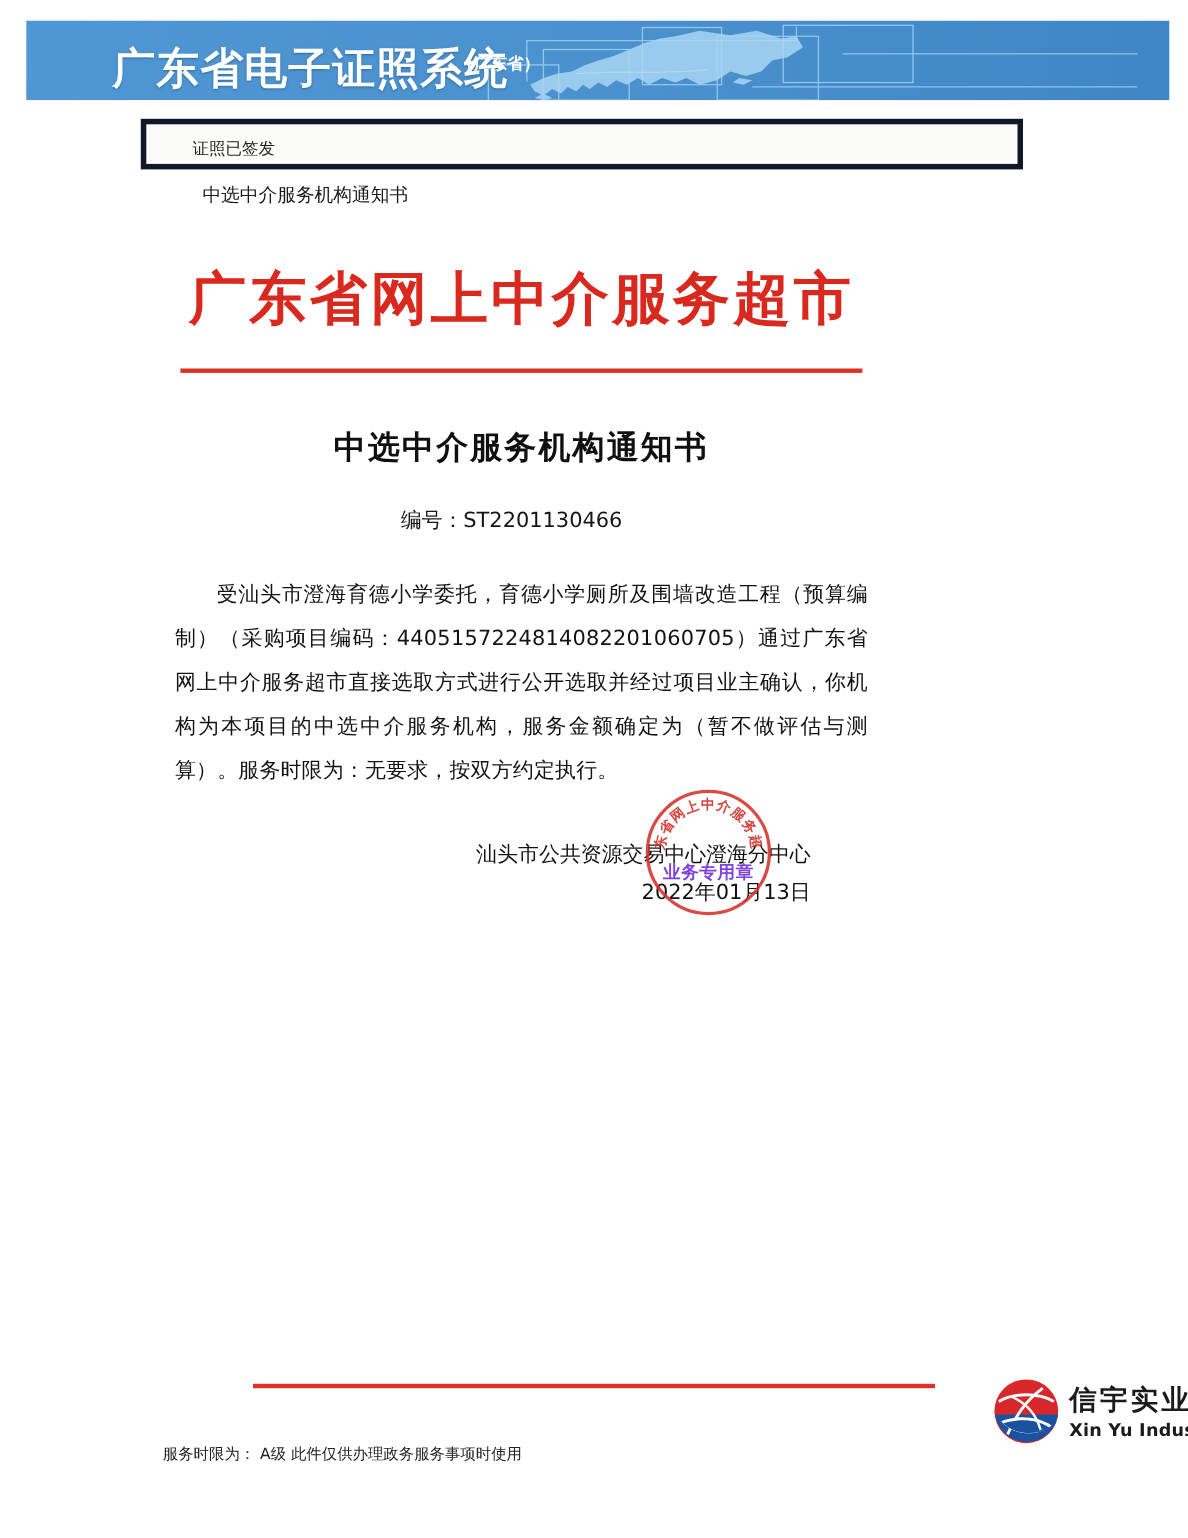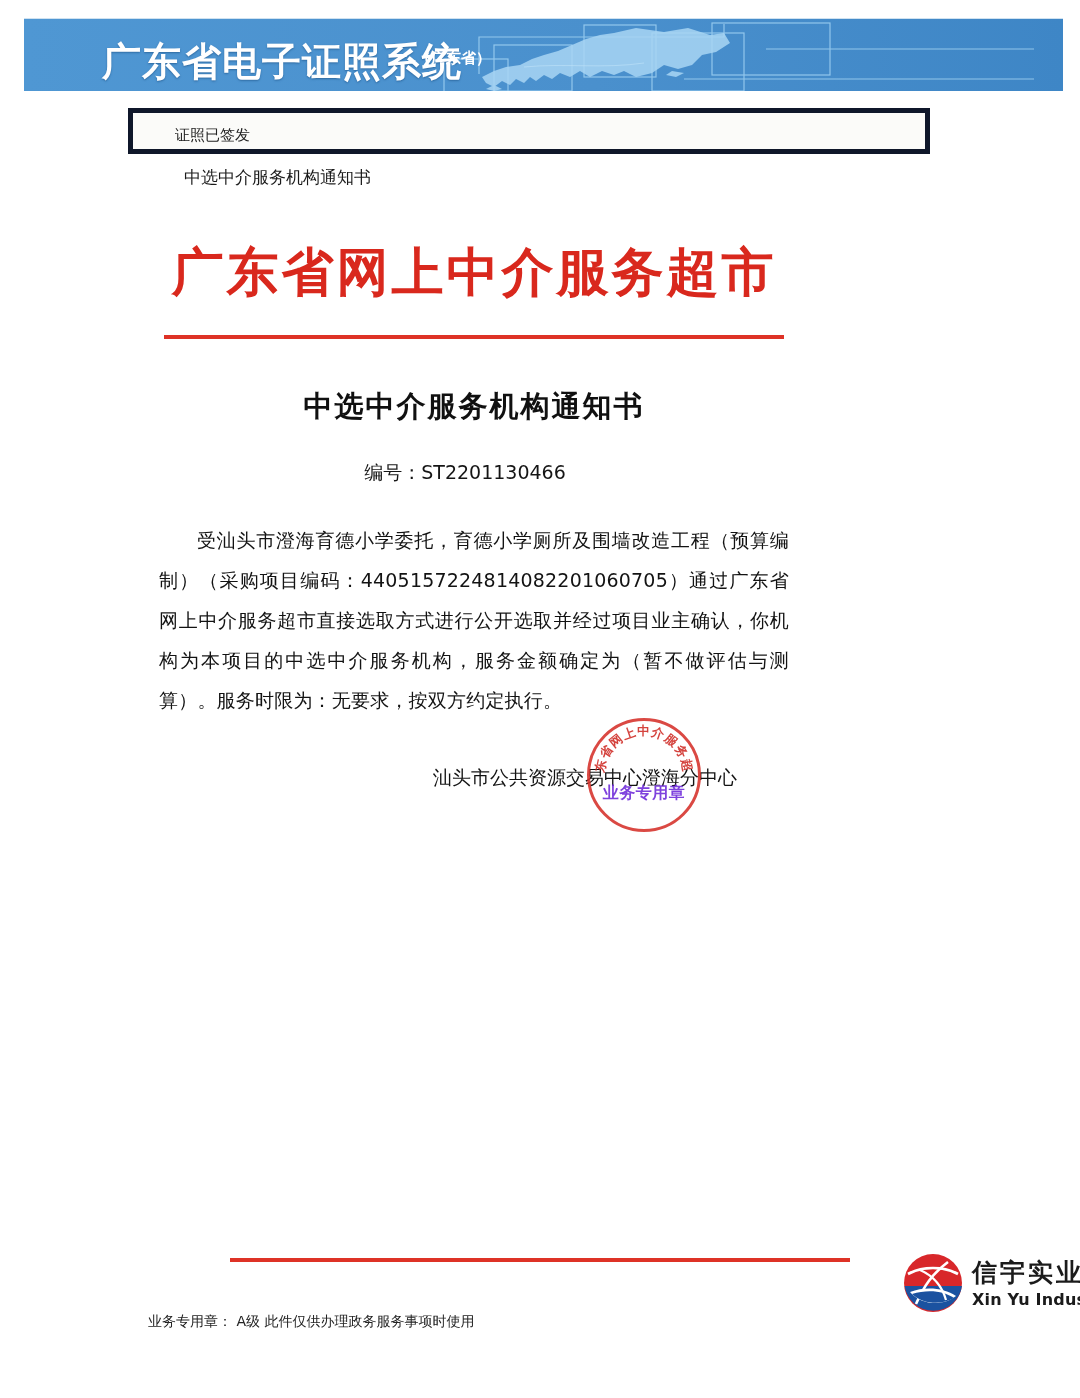--- a/index.html
+++ b/index.html
@@ -311,26 +311,27 @@
         <defs>
           <path id="ringpath" d="M 14,54 A 40,40 0 1 1 94,54"></path>
         </defs>
         <text>
           <textPath href="#ringpath" startOffset="50%" text-anchor="middle">广东省网上中介服务超市</textPath>
         </text>
       </svg>
       <div class="stamp-center">业务专用章</div>
     </div>
     <div class="sign-org">汕头市公共资源交易中心澄海分中心</div>
+    <div class="sign-date">2022年01月13日</div>
   </div>
 </div>
 
 <div class="rule-bottom"></div>
 
-<div class="footer-note">业务专用章： A级 此件仅供办理政务服务事项时使用</div>
+<div class="footer-note">服务时限为： A级 此件仅供办理政务服务事项时使用</div>
 
 <div class="logo">
   <svg class="logo-mark" viewBox="0 0 62 62">
     <circle cx="31" cy="31" r="29" fill="#d8272a"></circle>
     <path d="M2.6 34 A29 29 0 0 0 60 34 Z" fill="#1b52a0"></path>
     <path d="M6 22 C 20 14, 42 14, 56 22" stroke="#ffffff" stroke-width="2.6" fill="none"></path>
     <path d="M46 10 C 30 22, 22 34, 14 52" stroke="#ffffff" stroke-width="2.6" fill="none"></path>
     <path d="M8 40 C 24 34, 42 36, 54 44 C 42 54, 20 54, 8 40 Z" fill="#ffffff"></path>
     <path d="M10 42 C 26 37, 42 39, 52 46 C 40 53, 22 53, 10 42 Z" fill="#1b52a0"></path>
     <path d="M18 18 C 32 24, 40 34, 44 48" stroke="#ffffff" stroke-width="2.2" fill="none"></path>

